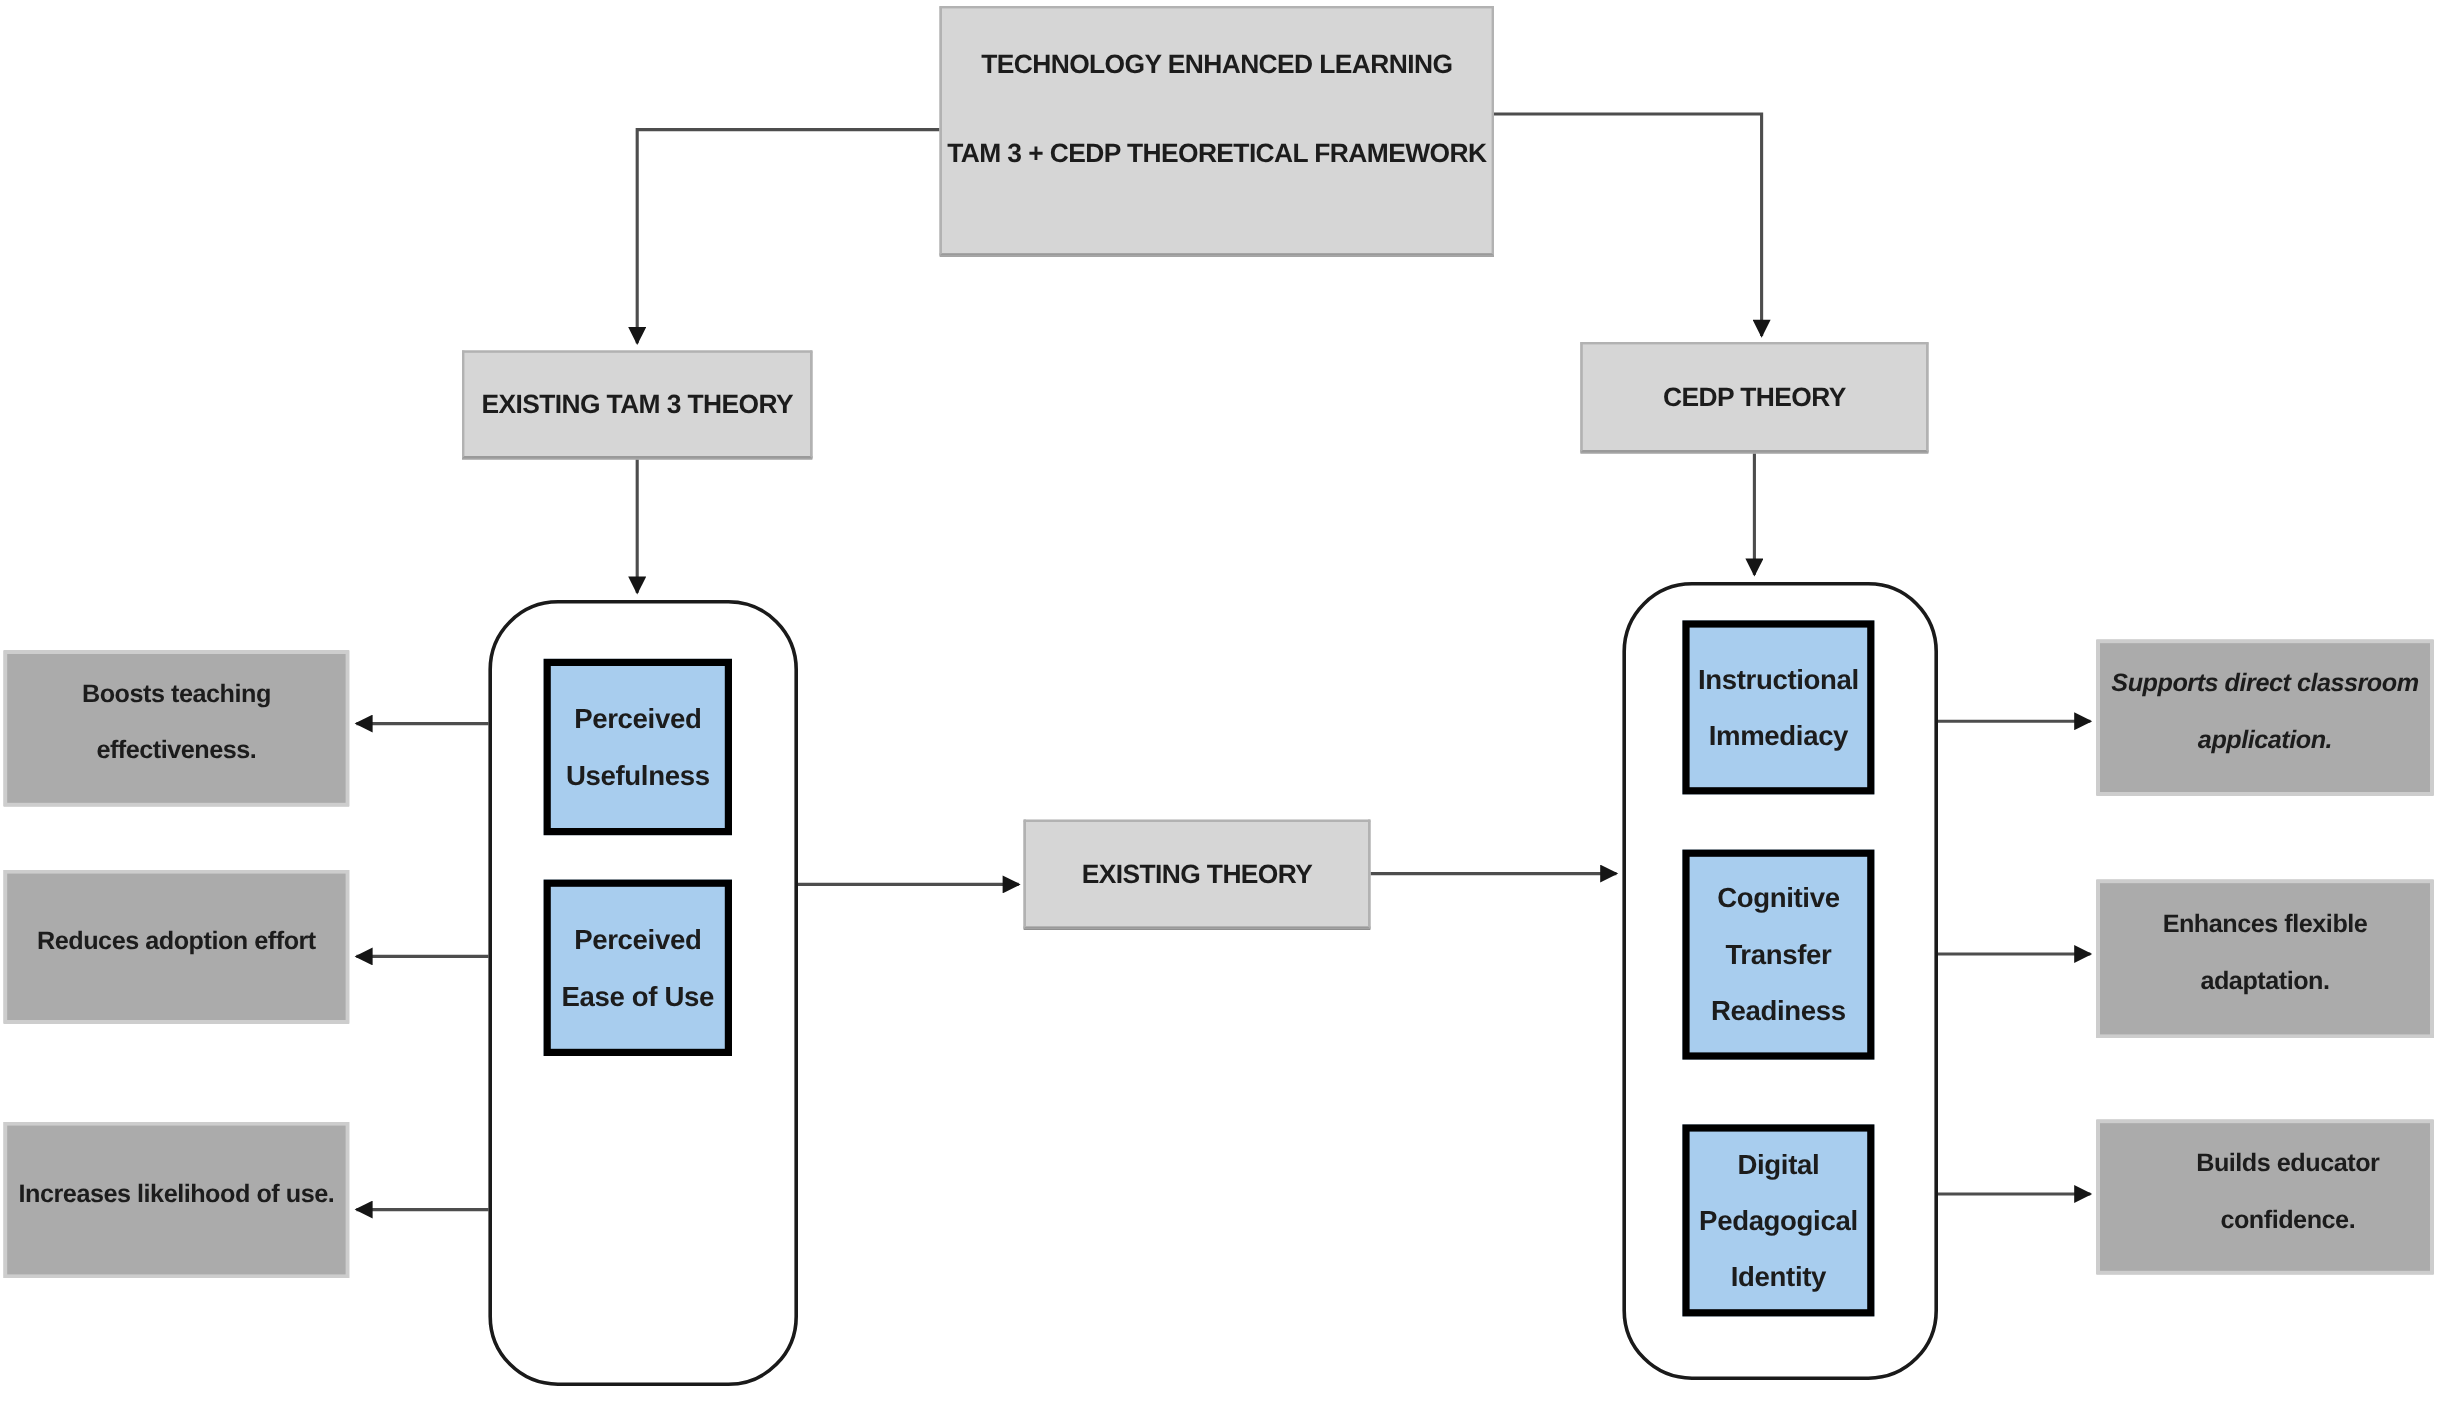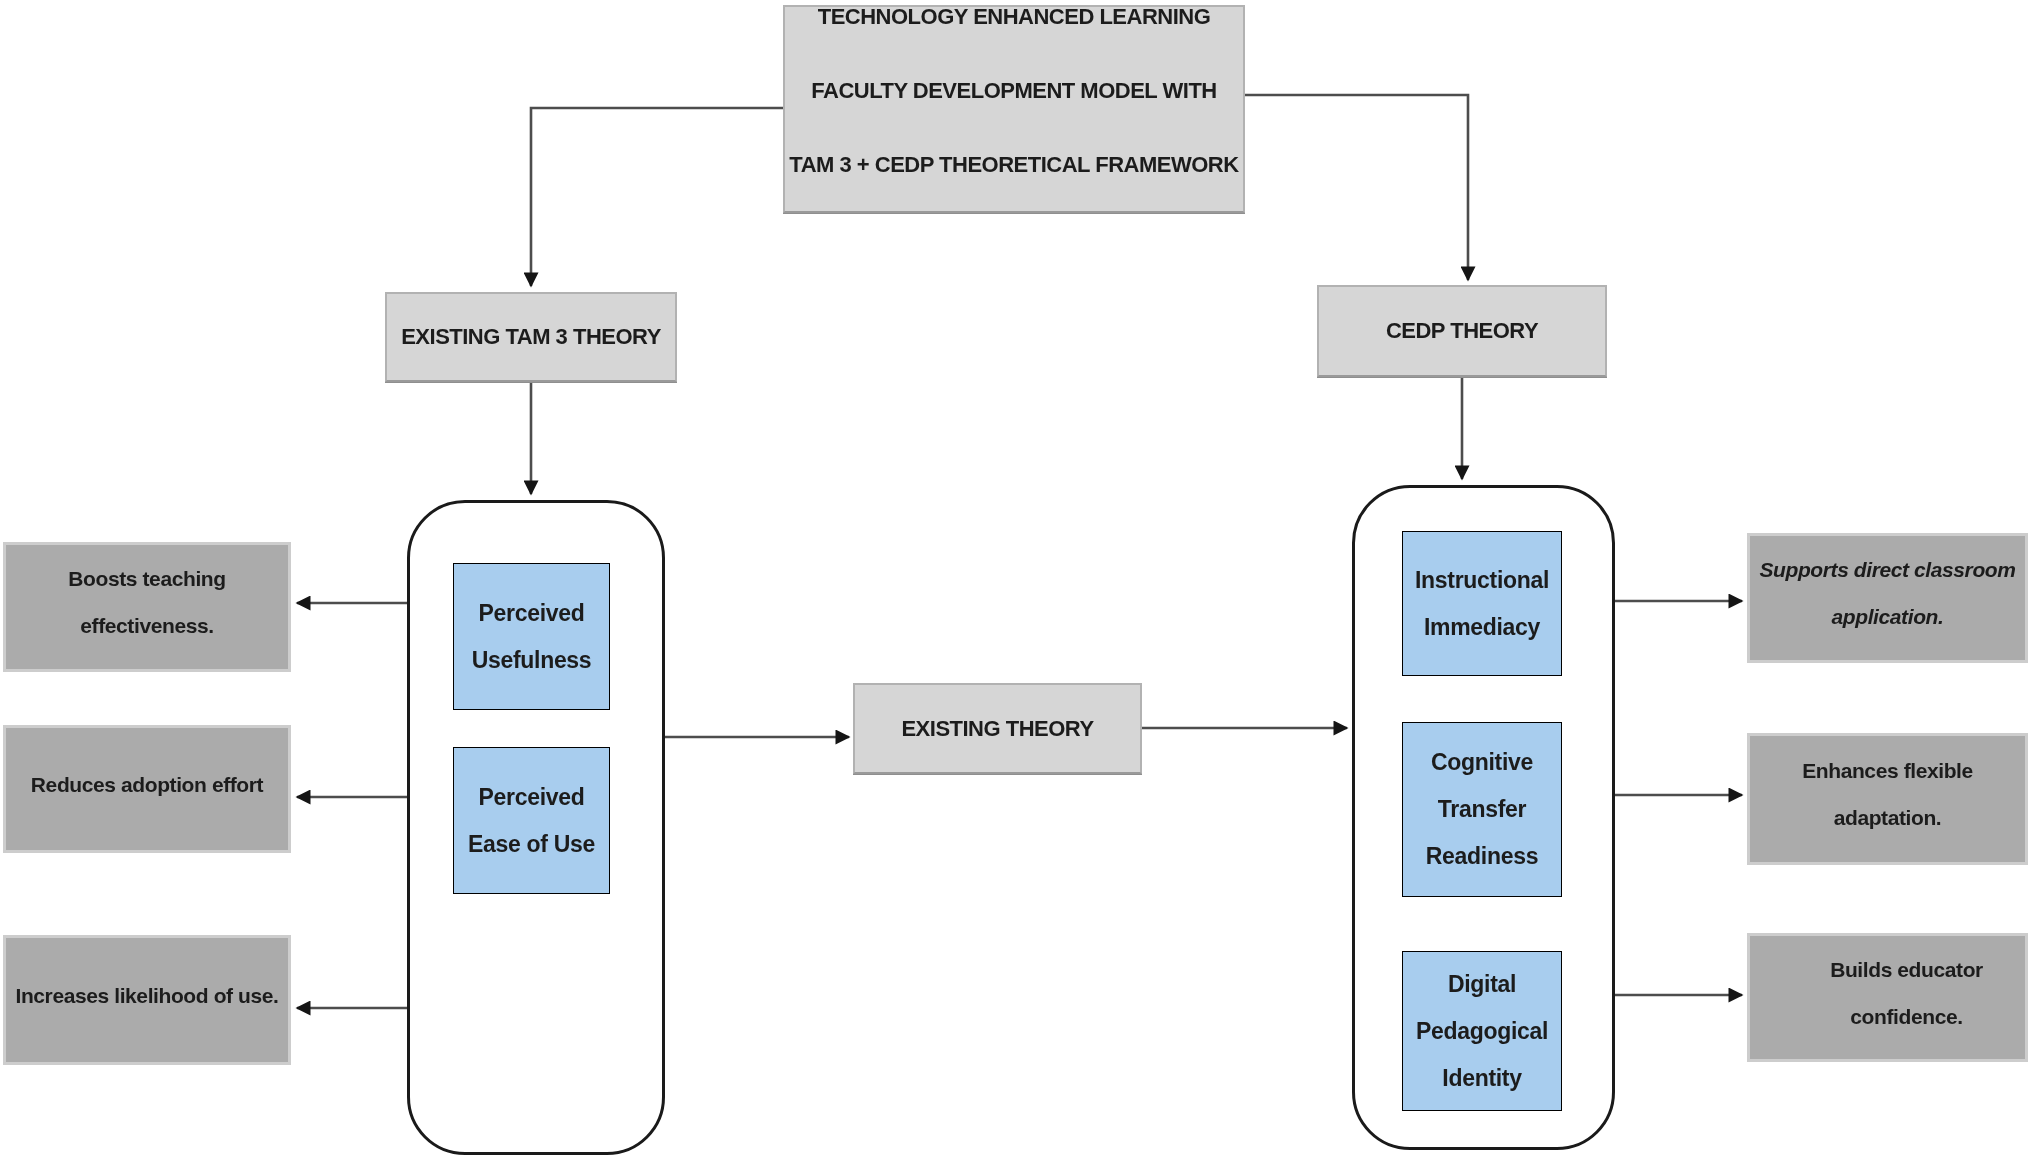--- a/index.html
+++ b/index.html
@@ -31,24 +31,23 @@
   .tam-theory { left:385px; top:292px; width:292px; height:90px; }
   .cedp-theory { left:1317px; top:285px; width:290px; height:92px; }
   .expanded-theory { left:853px; top:683px; width:289px; height:91px; }
   .round-container {
     position:absolute; background:#ffffff;
     border:3px solid #1a1a1a; border-radius:58px;
   }
   .tam-container { left:407px; top:500px; width:258px; height:655px; }
   .cedp-container { left:1352px; top:485px; width:263px; height:665px; }
   .blue-box {
-    background:#a8cdee; border:1px solid #000000;
+    background:#a8cdee; border:6px solid #000000;
     font-size:23px; line-height:47px; letter-spacing:-0.3px;
     padding:0 4px;
-    margin-top:14px;
   }
   .outcome-box {
     background:#ababab; border:3px solid #cdcdcd;
     font-size:21px; line-height:47px; letter-spacing:-0.4px;
     padding:0 2px 10px 2px;
   }
 </style>
 </head>
 <body>
 
@@ -71,21 +70,20 @@
       <path d="M407,797 L297,797" marker-end="url(#arrow)"></path>
       <path d="M407,1008 L297,1008" marker-end="url(#arrow)"></path>
       <path d="M1615,601 L1742,601" marker-end="url(#arrow)"></path>
       <path d="M1615,795 L1742,795" marker-end="url(#arrow)"></path>
       <path d="M1615,995 L1742,995" marker-end="url(#arrow)"></path>
     </g>
   </svg>
 
   <div class="box gray-light title-box">
     <div>TECHNOLOGY ENHANCED LEARNING</div>
-    <div>FACULTY DEVELOPMENT MODEL WITH</div>
     <div>TAM 3 + CEDP THEORETICAL FRAMEWORK</div>
   </div>
 
   <div class="box gray-light theory-box tam-theory">
     <span>EXISTING TAM 3 THEORY</span>
   </div>
   <div class="box gray-light theory-box cedp-theory">
     <span>CEDP THEORY</span>
   </div>
   <div class="box gray-light theory-box expanded-theory">

